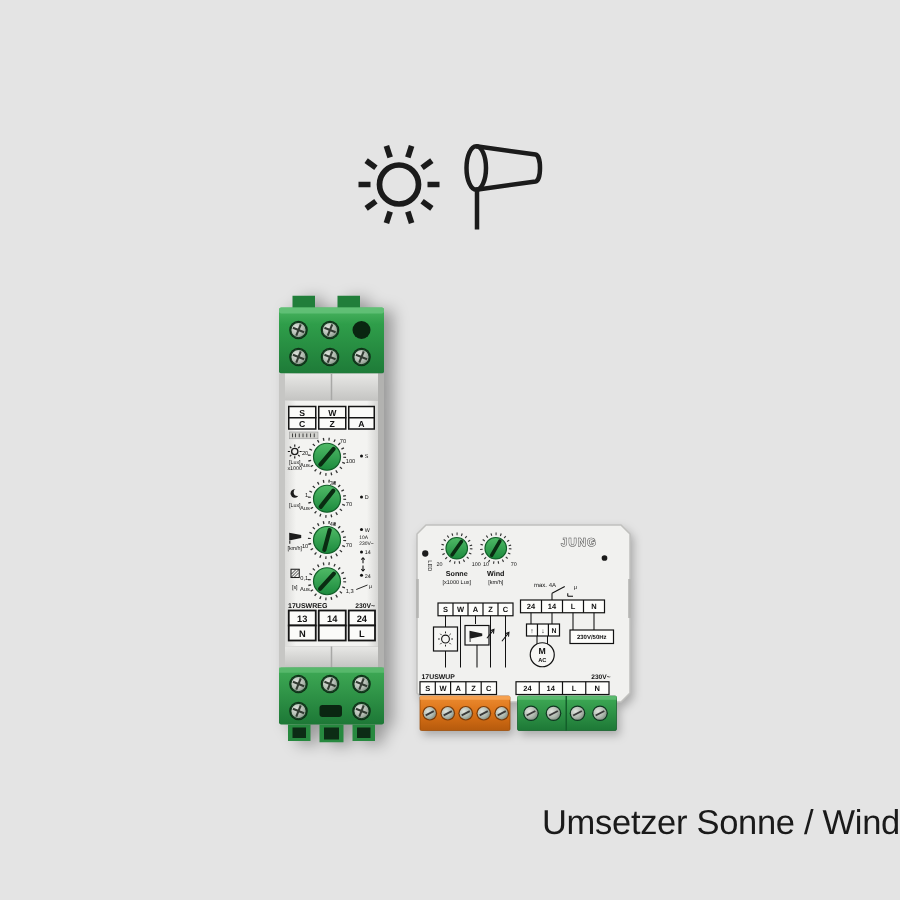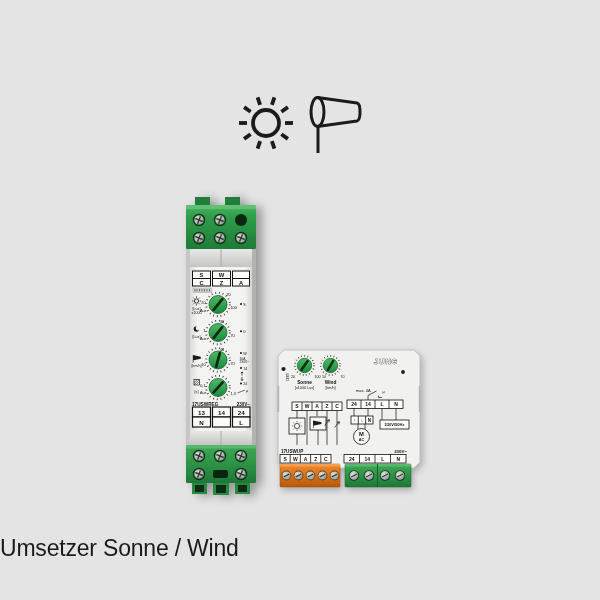--- a/index.html
+++ b/index.html
@@ -1,19 +1,19 @@
 <!DOCTYPE html>
 <html><head>
 <meta charset="utf-8">
 <style>
   html,body{margin:0;padding:0;}
   #stage{position:relative;width:600px;height:600px;background:#e4e4e4;overflow:hidden;font-family:"Liberation Sans",sans-serif;}
   .abs{position:absolute;}
   svg text{font-family:"Liberation Sans",sans-serif;}
-  .caption{position:absolute;left:0;top:535px;width:600px;text-align:left;font-size:23px;color:#1a1a1a;letter-spacing:-0.2px;}
+  .caption{position:absolute;left:0;top:535px;width:600px;text-align:right;font-size:23px;color:#1a1a1a;letter-spacing:-0.2px;}
 </style>
 </head>
 <body>
 
 <div id="stage">
 
   <svg class="abs" style="left:238px;top:95px;" width="57" height="57" viewBox="0 0 57 57">
     <circle cx="28" cy="28" r="13" fill="none" stroke="#1b1b1b" stroke-width="3.8"></circle>
     <g stroke="#1b1b1b" stroke-width="3.8">
       <line x1="47" y1="28" x2="55" y2="28"></line>

